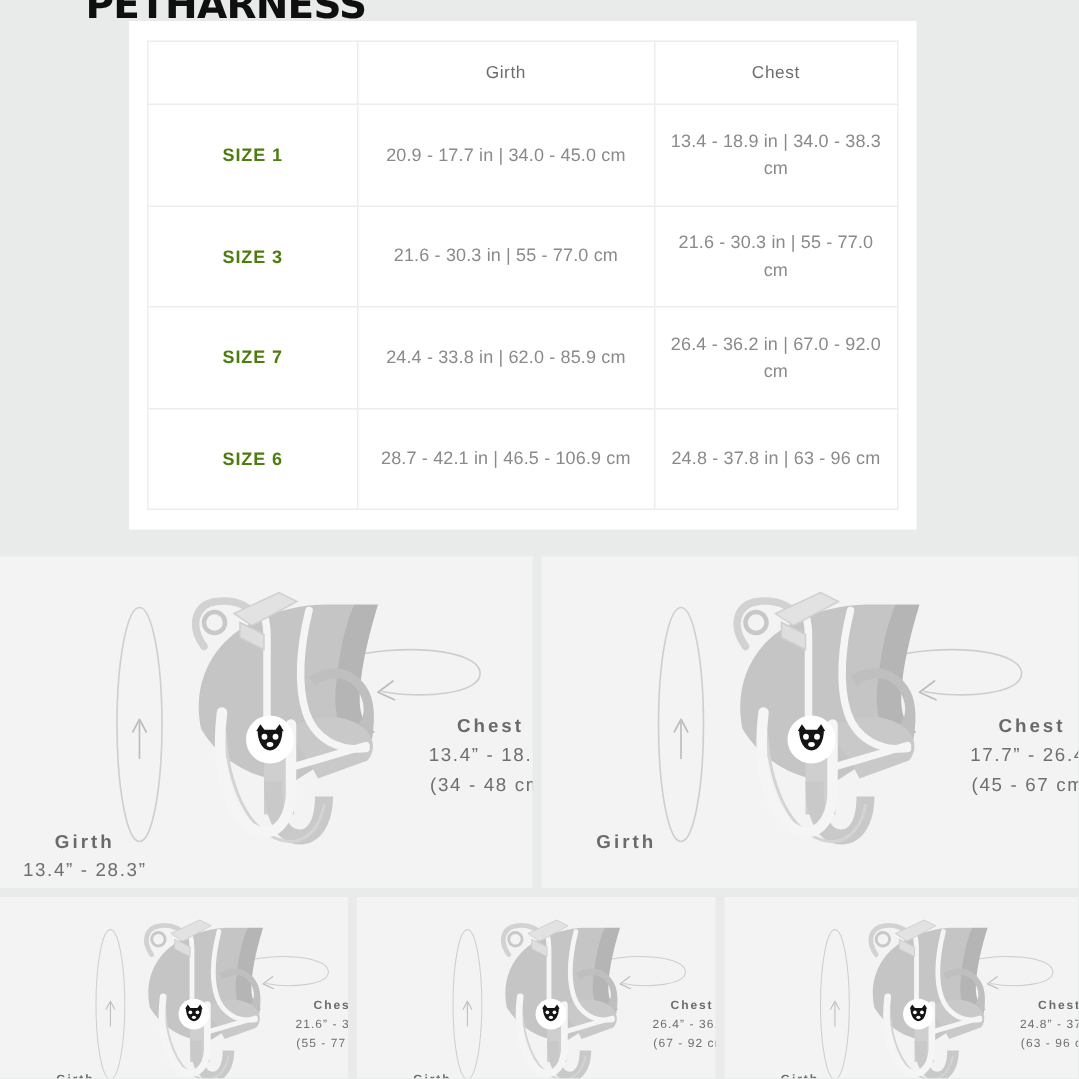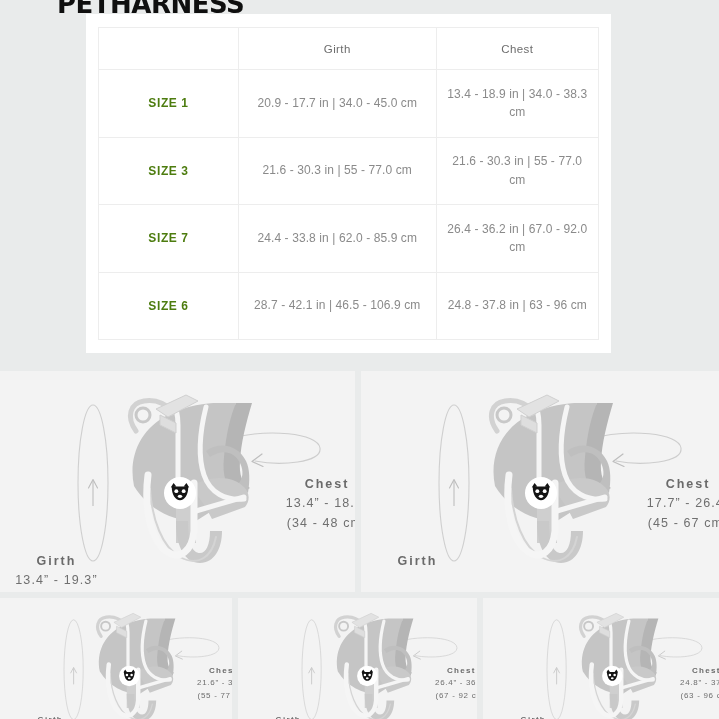--- a/index.html
+++ b/index.html
@@ -228,21 +228,21 @@
       </g>
     </svg>
 
     <div class="lbl lbl-chest">
       <div class="hd">Chest</div>
       <div>13.4” - 18.9”</div>
       <div>(34 - 48 cm)</div>
     </div>
     <div class="lbl lbl-girth">
       <div class="hd">Girth</div>
-      <div>13.4” - 19.3”</div>
+      <div>13.4” - 28.3”</div>
     </div>
   </div>
 </div>
 <div class="panel panel-r1b">
   <div class="stage">
     <svg width="359" height="221" viewBox="0 0 359 221">
 
       <ellipse cx="93" cy="112" rx="15" ry="78" fill="none" stroke="#cfcfcf" stroke-width="1.1"></ellipse>
       <path d="M93 135 L93 110" fill="none" stroke="#bdbdbd" stroke-width="1.1"></path>
       <path d="M88.5 117 L93 108.5 L97.5 117" fill="none" stroke="#bdbdbd" stroke-width="1.1" stroke-linecap="round" stroke-linejoin="round"></path>

